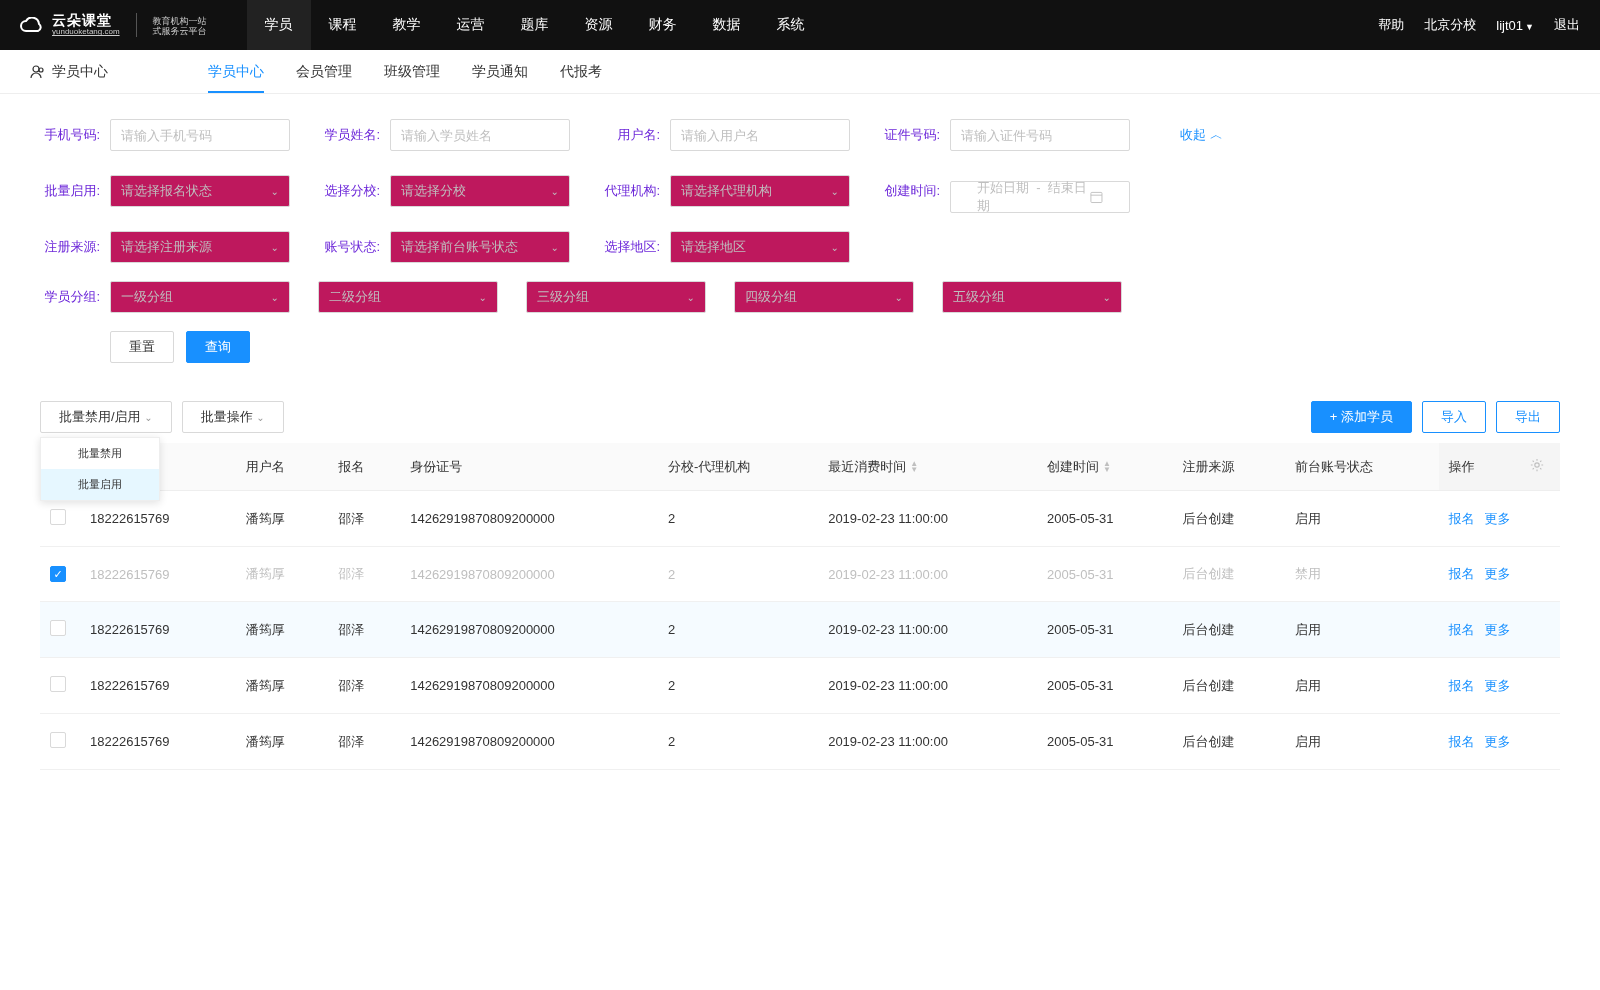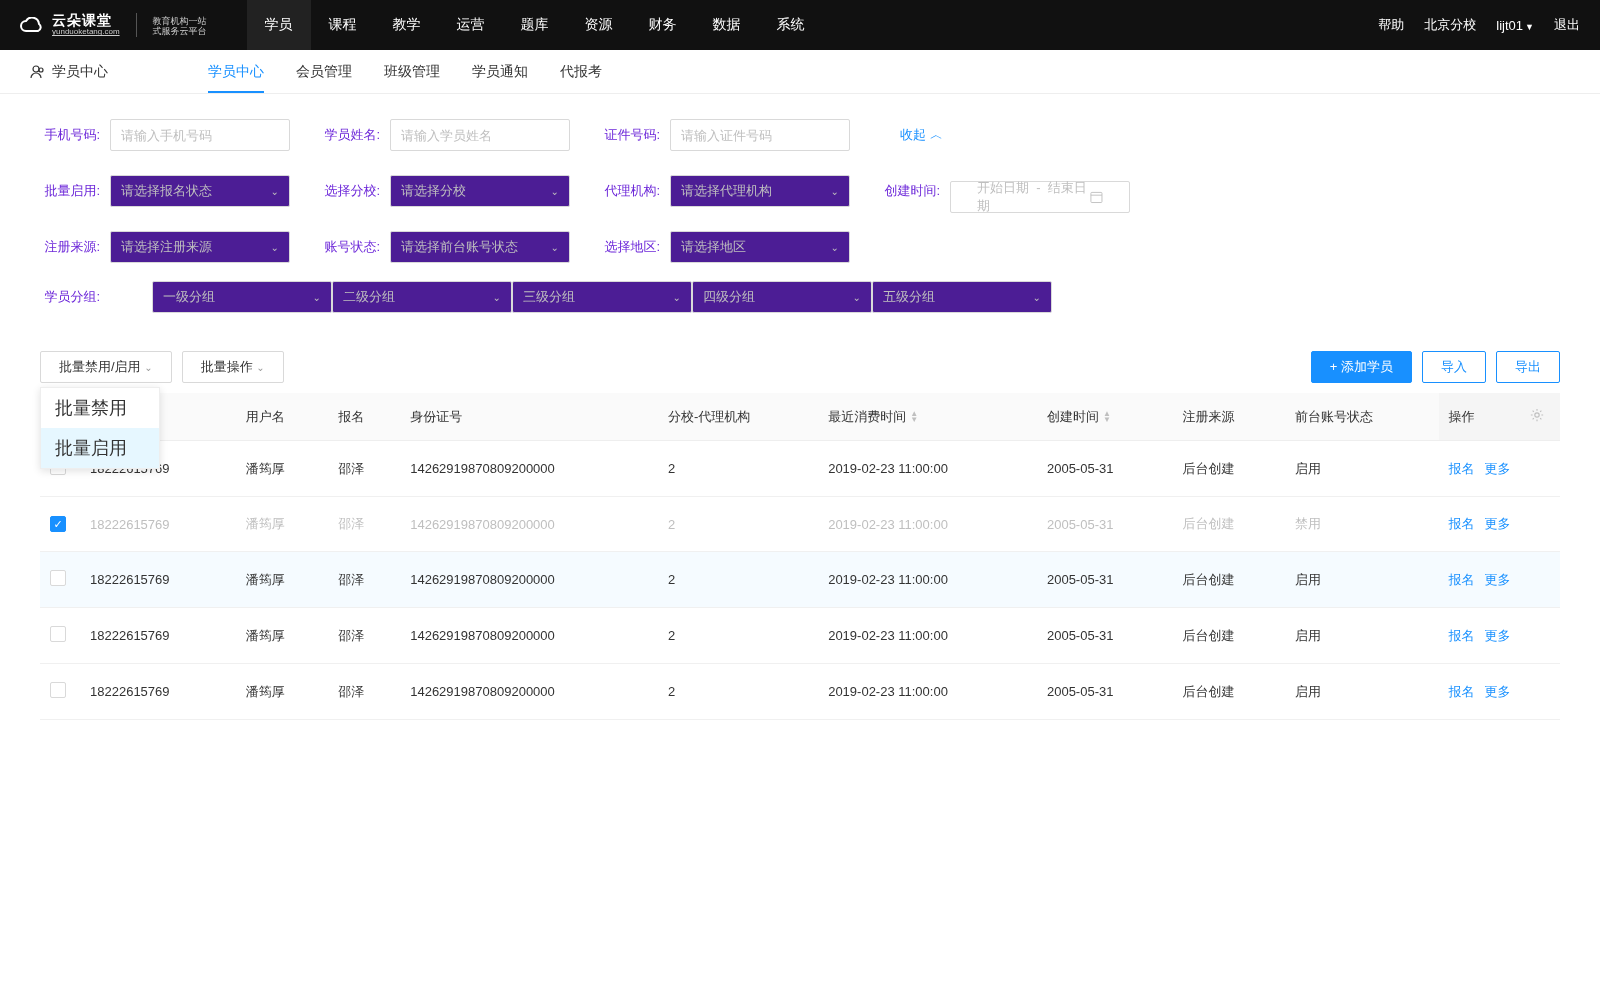--- a/index.html
+++ b/index.html
@@ -29,41 +29,41 @@
 .sub-nav-item.active { color: #1890ff; }
 .sub-nav-item.active::after { content: ""; position: absolute; bottom: 0; left: 0; right: 0; height: 2px; background: #1890ff; }
 
 
 .filter-area { padding: 25px 40px 10px; }
 .filter-row { display: flex; gap: 30px; margin-bottom: 18px; align-items: center; }
 .filter-item { display: flex; align-items: center; }
 .filter-label { width: 60px; font-size: 13px; color: #6d28d9; text-align: right; margin-right: 10px; white-space: nowrap; }
 .filter-input { width: 180px; height: 32px; border: 1px solid #d9d9d9; border-radius: 2px; padding: 0 10px; font-size: 13px; color: #333; }
 .filter-input::placeholder { color: #bfbfbf; }
-.filter-select { width: 180px; height: 32px; border: 1px solid #d9d9d9; border-radius: 2px; padding: 0 10px; font-size: 13px; color: #bfbfbf; display: flex; align-items: center; justify-content: space-between; cursor: pointer; background: #4c1d95; }
+.filter-select { width: 180px; height: 32px; border: 1px solid #d9d9d9; border-radius: 2px; padding: 0 10px; font-size: 13px; color: #bfbfbf; display: flex; align-items: center; justify-content: space-between; cursor: pointer; background: #be185d; }
 .filter-select .arrow { color: #bfbfbf; font-size: 10px; }
 .date-range { width: 180px; height: 32px; border: 1px solid #d9d9d9; border-radius: 2px; padding: 0 26px; font-size: 13px; color: #bfbfbf; display: flex; align-items: center; justify-content: space-between; margin-top: 12px; }
 .collapse-link { color: #1890ff; cursor: pointer; display: flex; align-items: center; gap: 4px; margin-left: 20px; }
 
 
 .group-row .filter-select { width: 180px; }
-.group-row-inner { display: flex; gap: 0; margin-left: 42px; }
+.group-row-inner { display: flex; gap: 28px; }
 
 
 .btn { height: 32px; padding: 0 18px; border-radius: 2px; cursor: pointer; font-size: 13px; display: inline-flex; align-items: center; justify-content: center; }
 .btn-default { background: #fff; border: 1px solid #d9d9d9; color: #333; }
 .btn-primary { background: #1890ff; border: 1px solid #1890ff; color: #fff; }
 .btn-primary-outline { background: #fff; border: 1px solid #1890ff; color: #1890ff; }
 
 
 .action-bar { display: flex; align-items: center; padding: 10px 40px; }
 .action-bar-right { margin-left: auto; display: flex; gap: 10px; }
 .dropdown-btn { position: relative; }
 .dropdown-menu { position: absolute; top: 36px; left: 0; background: #fff; border: 1px solid #eee; box-shadow: 0 2px 8px rgba(0,0,0,0.12); width: 120px; z-index: 10; }
-.dropdown-menu-item { padding: 8px 14px; cursor: pointer; font-size: 18px; }
+.dropdown-menu-item { padding: 8px 14px; cursor: pointer; font-size: 11px; text-align: center; }
 .dropdown-menu-item.hover { background: #e6f7ff; }
 
 
 .table { width: calc(100% - 80px); margin: 0 40px; border-collapse: collapse; }
 .table thead th { background: #fafafa; text-align: left; padding: 14px 10px; font-weight: 500; font-size: 13px; color: #333; border-bottom: 1px solid #eee; }
 .table thead th.actions-col { background: #f5f5f5; }
 .table tbody td { padding: 18px 10px; border-bottom: 1px solid #f0f0f0; font-size: 13px; }
 .table tbody tr.disabled td { color: #bfbfbf; }
 .table tbody tr.highlight { background: #f5fbff; }
 .checkbox { width: 16px; height: 16px; border: 1px solid #d9d9d9; border-radius: 2px; display: inline-flex; align-items: center; justify-content: center; cursor: pointer; background: #fff; }
@@ -133,20 +133,24 @@
   <div class="filter-row">
     <div class="filter-item">
         <span class="filter-label">手机号码:</span>
         <input class="filter-input" placeholder="请输入手机号码" style="">
       </div>
     <div class="filter-item">
         <span class="filter-label">学员姓名:</span>
         <input class="filter-input" placeholder="请输入学员姓名" style="">
       </div>
     <div class="filter-item">
+        <span class="filter-label">用户名:</span>
+        <input class="filter-input" placeholder="请输入用户名" style="">
+      </div>
+    <div class="filter-item">
         <span class="filter-label">证件号码:</span>
         <input class="filter-input" placeholder="请输入证件号码" style="">
       </div>
     <span class="collapse-link">
         <span>收起</span>
         <span>︿</span>
       </span>
   </div>
   <div class="filter-row">
     <div class="filter-item">
@@ -223,20 +227,24 @@
           <div class="filter-select">
             <span>四级分组</span>
             <span class="arrow">⌄</span>
           </div>
           <div class="filter-select">
             <span>五级分组</span>
             <span class="arrow">⌄</span>
           </div>
         </div>
     </div>
+  </div>
+  <div class="filter-row" style="gap:12px; padding-left:70px;">
+    <button class="btn btn-default">重置</button>
+    <button class="btn btn-primary">查询</button>
   </div>
 </div>
 
 <div class="action-bar">
   <div class="dropdown-btn">
     <button class="btn btn-default"><span>批量禁用/启用</span>&nbsp;<span class="arrow" style="font-size:10px;color:#999;">⌄</span></button>
     <div class="dropdown-menu">
       <div class="dropdown-menu-item">批量禁用</div>
       <div class="dropdown-menu-item hover">批量启用</div>
     </div>

